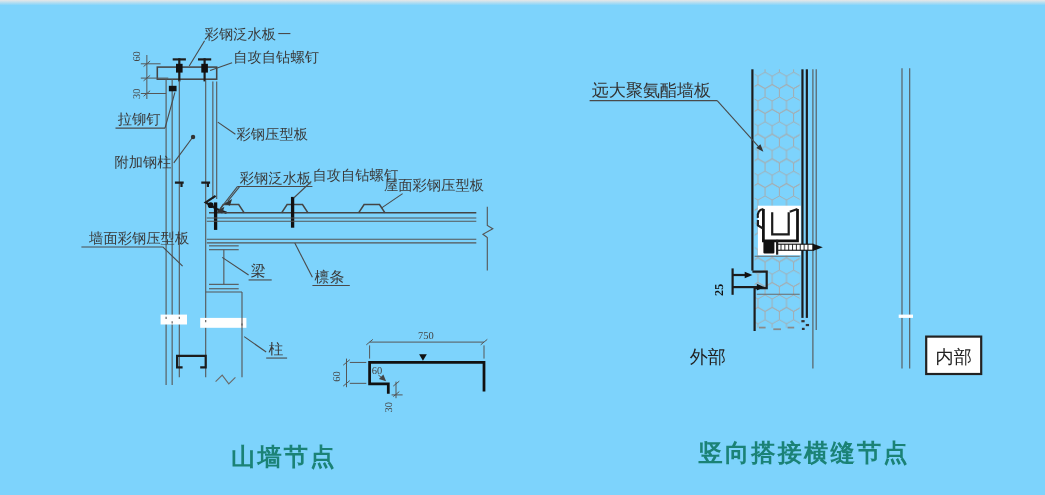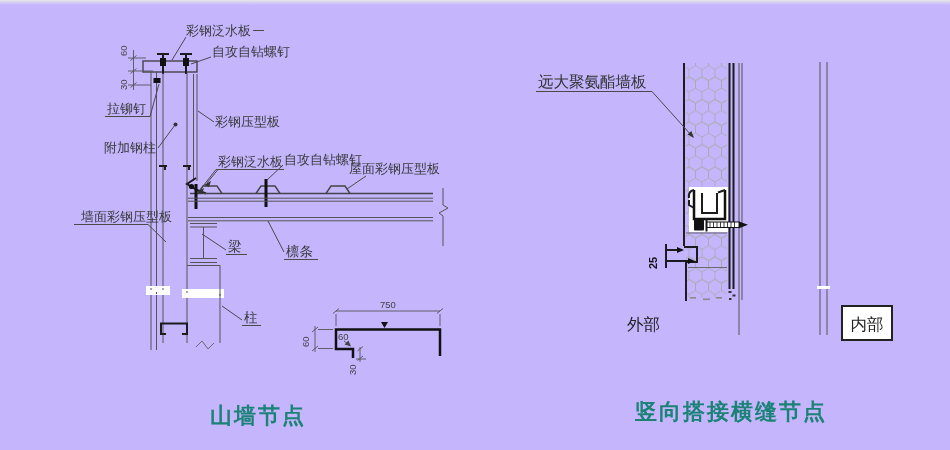--- a/index.html
+++ b/index.html
@@ -1,18 +1,18 @@
 <!DOCTYPE html>
 <html><head>
 <meta charset="utf-8">
 <style>
   html,body{margin:0;padding:0;background:#ffffff;}
   #screen{
-    position:relative;width:950px;height:450px;background:#c4b5fd;overflow:hidden;
-    font-family:Liberation Sans, sans-serif;
+    position:relative;width:950px;height:450px;background:#7dd3fc;overflow:hidden;
+    font-family:Liberation Serif, serif;
   }
   #screen .topedge{position:absolute;left:0;top:0;width:950px;height:5px;
     background:linear-gradient(to bottom,#e7e7e7,rgba(255,255,255,0));}
   svg text{fill:#3a3a3a;}
   svg .lbl{font-size:13px;}
   svg .lbl2{font-size:13.5px;}
   svg .biglbl{font-size:15.5px;fill:#333;}
   svg .zone{font-size:16.5px;fill:#222;}
   svg .dim{font-size:9.5px;fill:#444;}
   svg .dimb{font-size:11px;font-weight:bold;fill:#111;}

